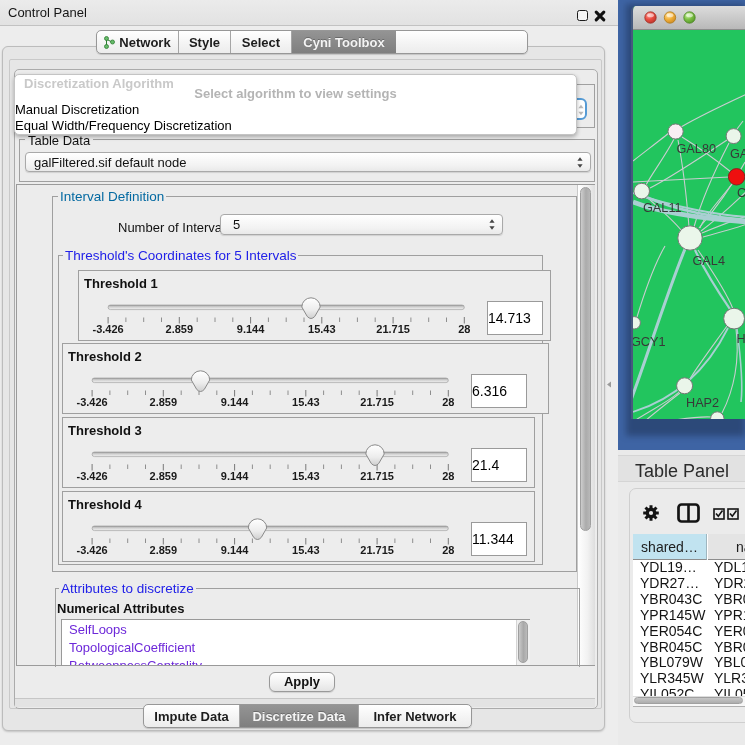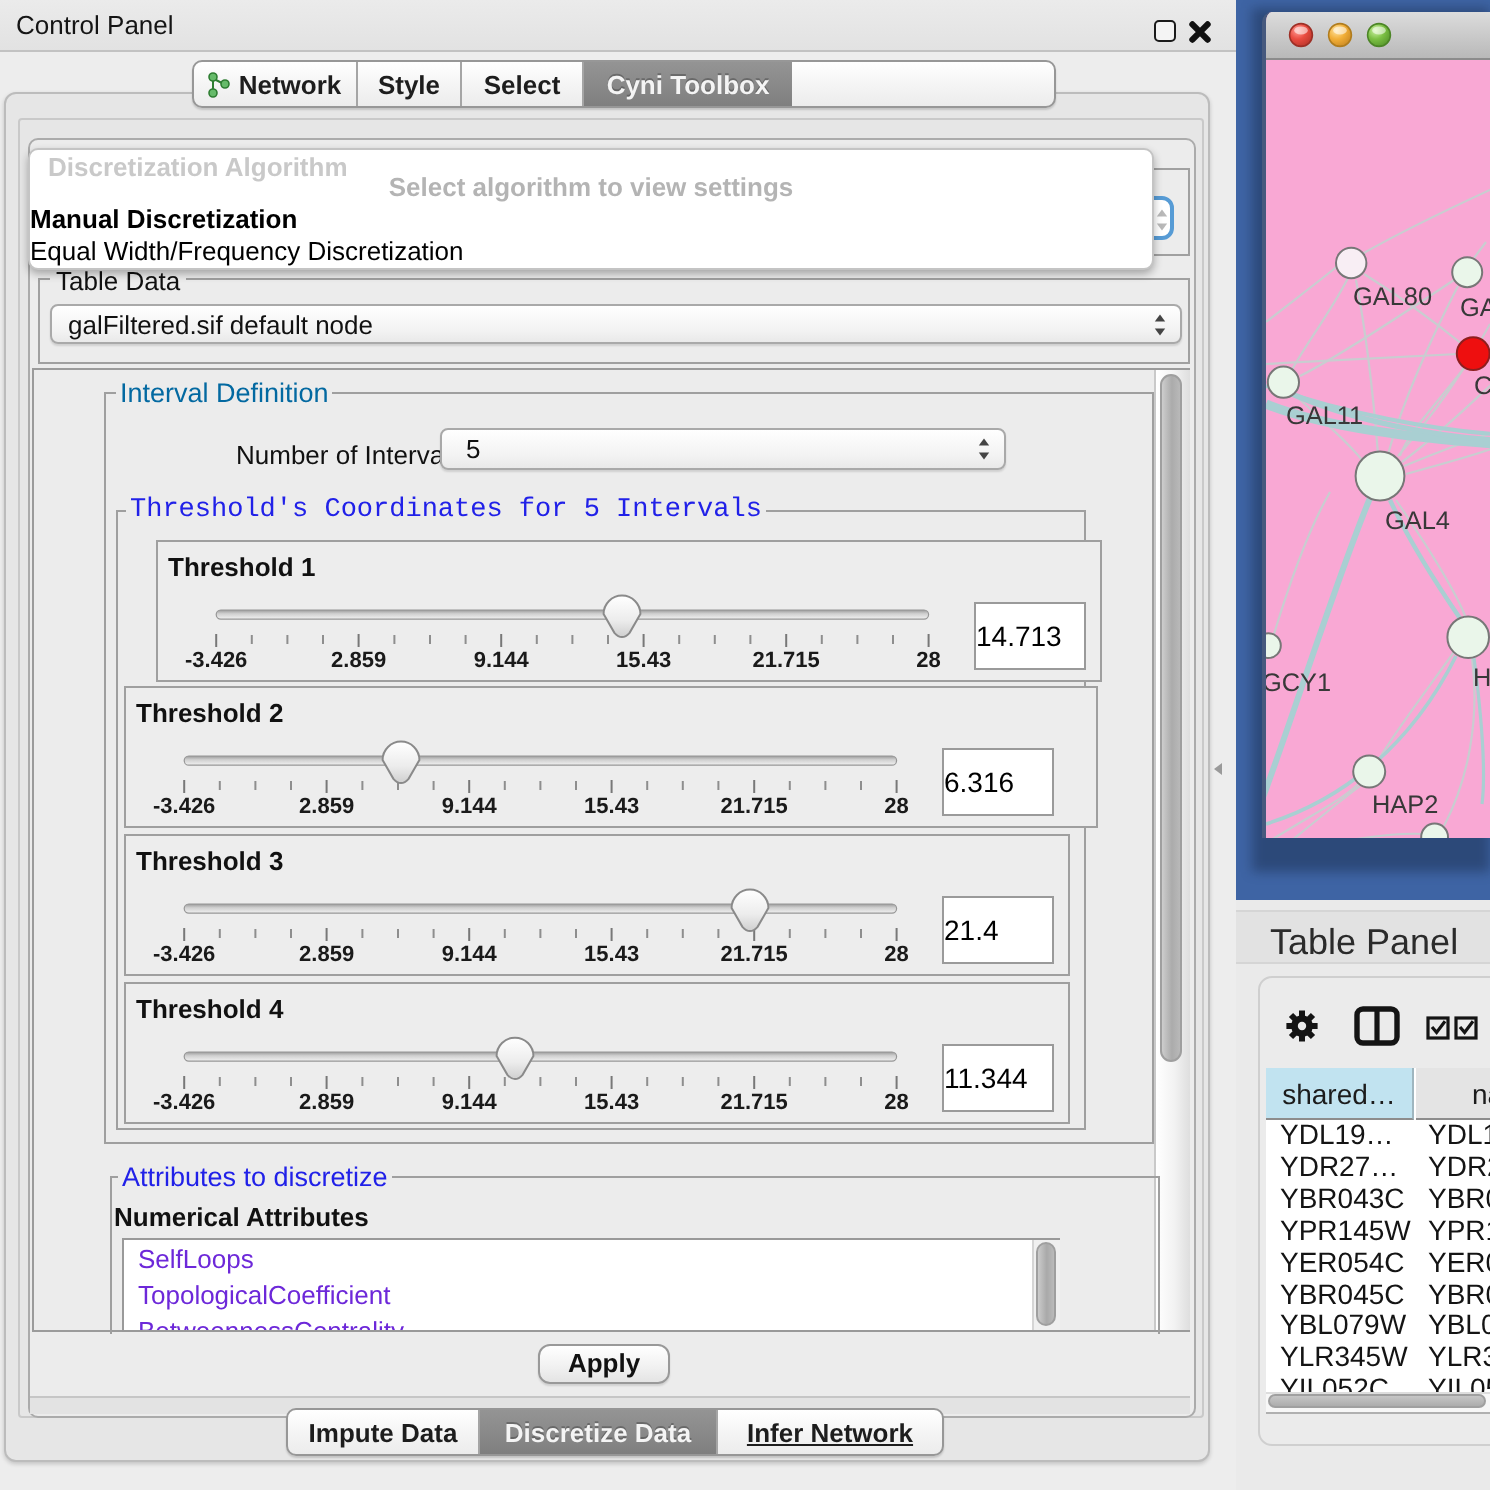--- a/index.html
+++ b/index.html
@@ -86,21 +86,21 @@
   <div style="margin:2px 0 0 12px;">5</div>
   <div class="arr">
       <svg width="8" height="13" viewBox="0 0 8 13">
         <path d="M4 1.2L6.6 4.8H1.4Z" fill="#444"></path>
         <path d="M4 11.8L1.4 8.2h5.2Z" fill="#444"></path>
       </svg>
     </div>
 </div>
 
 <div class="abs" style="left:58px;top:255px;width:483px;height:308px;border:1px solid #9f9f9f;"></div>
-<div class="abs" style="left:63px;top:248px;padding:0 2px;background:#ececec;font-size:13.5px;color:#2121e8;font-family:Liberation Mono, monospace;">Threshold's Coordinates for 5 Intervals</div>
+<div class="abs" style="left:63px;top:248px;padding:0 2px;background:#ececec;font-size:13.5px;color:#2121e8;">Threshold's Coordinates for 5 Intervals</div>
 
 <div class="tpanel" style="top:270.0px;margin-left:16px;">
   <div class="tlabel">Threshold 1</div>
   <svg width="471" height="70" style="position:absolute;left:0;top:0;">
 <defs>
 <linearGradient id="trk0" x1="0" y1="0" x2="0" y2="1">
           <stop offset="0" stop-color="#9b9b9b"></stop>
           <stop offset="0.4" stop-color="#cfcfcf"></stop>
           <stop offset="1" stop-color="#f2f2f2"></stop>
         </linearGradient>
@@ -217,38 +217,38 @@
 <div class="abs" style="left:516px;top:620px;width:13px;height:45px;background:#f0f0f0;border-left:1px solid #d5d5d5;"></div>
 <div class="abs" style="left:517.5px;top:621px;width:10px;height:42px;border-radius:5px;background:linear-gradient(90deg,#cbcbcb,#a9a9a9 55%,#bbb);border:1px solid #9f9f9f;box-sizing:border-box;"></div>
 
 <div class="abs" style="left:269px;top:671.5px;width:66px;height:20px;border:1px solid #999;border-radius:6px;background:linear-gradient(#ffffff,#f0f0f0 60%,#e4e4e4);box-shadow:0 1px 1px rgba(0,0,0,.12);font-size:13px;font-weight:700;color:#111;display:flex;align-items:center;justify-content:center;box-sizing:border-box;">Apply</div>
 
 <div class="abs" style="left:15px;top:698px;width:580px;height:8px;background:#e3e3e3;border-top:1px solid #c6c6c6;"></div>
 
 <div class="seg" style="left:143px;top:704px;width:327px;">
   <div style="width:96px;">Impute Data</div>
   <div class="sel" style="width:119px;">Discretize Data</div>
-  <div style="width:112px;text-decoration:underline;">Infer Network</div>
+  <div style="width:112px;">Infer Network</div>
 </div>
 
 <div class="abs" style="left:14px;top:74px;width:563px;height:61px;background:#ffffff;border:1px solid #c4c4c4;border-radius:5px;box-shadow:0 2px 4px rgba(0,0,0,.3);box-sizing:border-box;"></div>
 <div class="abs" style="left:24px;top:76px;font-size:13px;font-weight:700;color:#c9c9c9;">Discretization Algorithm</div>
 <div class="abs" style="left:14px;top:86px;width:563px;text-align:center;font-size:13px;font-weight:700;color:#b4b4b4;">Select algorithm to view settings</div>
-<div class="abs" style="left:15px;top:102px;font-size:13px;font-weight:700;color:#000;">Manual Discretization</div>
+<div class="abs" style="left:15px;top:102px;font-size:13px;font-weight:400;color:#000;">Manual Discretization</div>
 <div class="abs" style="left:15px;top:118px;font-size:13px;color:#000;">Equal Width/Frequency Discretization</div>
 
 <svg class="abs" style="left:606px;top:381px;" width="6" height="7" viewBox="0 0 6 7">
     <path d="M5 0.5L1 3.5L5 6.5Z" fill="#9a9a9a"></path>
   </svg>
 
 <div class="abs" style="left:618px;top:0;width:127px;height:450px;background:#3e64a4;"></div>
 
 <div class="abs" style="left:626px;top:4px;width:119px;height:432px;background:rgba(16,28,52,.38);filter:blur(3px);"></div>
 
-<div class="abs" style="left:631px;top:6px;width:114px;height:413px;background:#f9a8d4;border-left:2px solid #46597e;border-radius:5px 0 0 0;overflow:hidden;box-sizing:border-box;">
+<div class="abs" style="left:631px;top:6px;width:114px;height:413px;background:#22c55e;border-left:2px solid #46597e;border-radius:5px 0 0 0;overflow:hidden;box-sizing:border-box;">
   <div style="position:absolute;left:0;top:0;width:114px;height:23px;background:linear-gradient(#dcdcdc,#b9b9b9);border-bottom:1px solid #8c8c8c;">
     <svg width="114" height="23">
       <defs>
         <radialGradient id="rg" cx="35%" cy="30%" r="70%">
             <stop offset="0%" stop-color="#ff9d96"></stop>
             <stop offset="55%" stop-color="#ea4b40"></stop>
             <stop offset="100%" stop-color="#c33a2f"></stop>
           </radialGradient>
         <radialGradient id="yg" cx="35%" cy="30%" r="70%">
             <stop offset="0%" stop-color="#ffe3a0"></stop>

